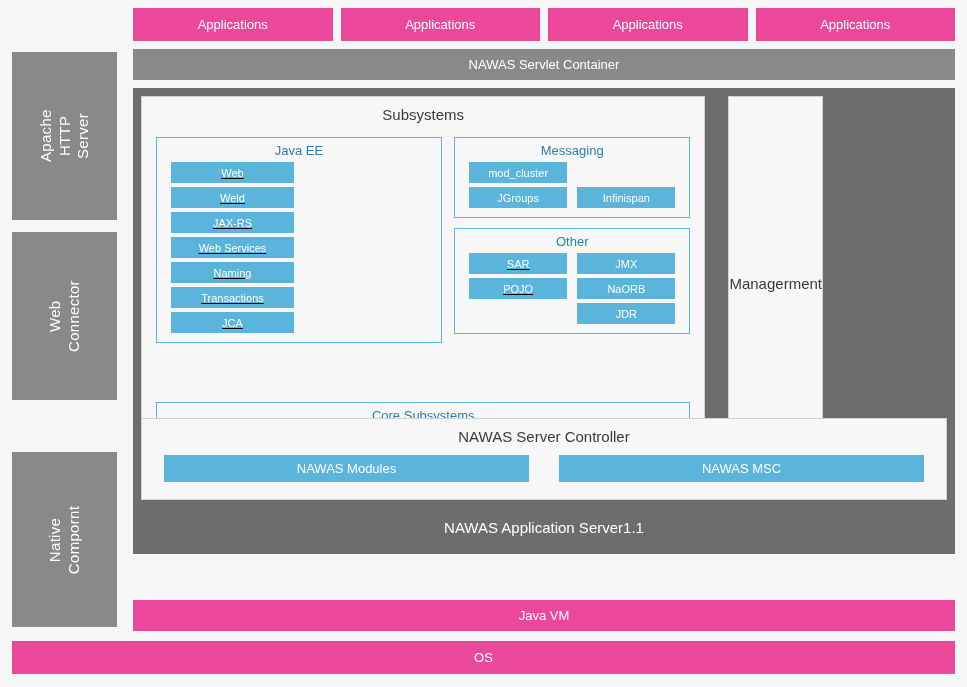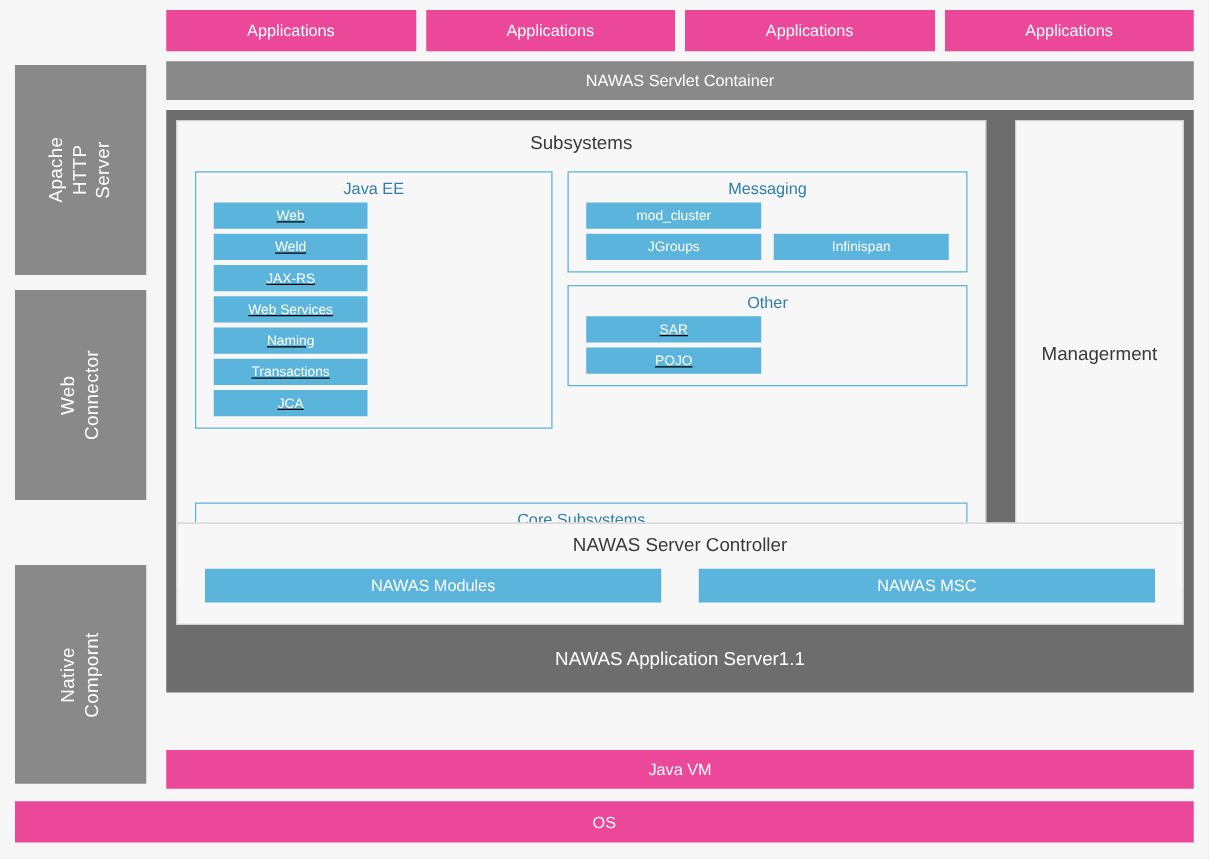--- a/index.html
+++ b/index.html
@@ -95,21 +95,21 @@
   }
   .server-inner {
     position: relative;
     width: 100%; height: 100%;
   }
 
   
   .ss-row {
     position: absolute;
     left: 0; top: 0;
-    width: 806px; height: 375px;
+    width: 682px; height: 375px;
     display: flex;
     gap: 23px;
     justify-content: space-between;
   }
   .subsystems {
     width: 648px;
     background: #f7f7f7;
     border: 1px solid #d2d2d2;
     position: relative;
   }
@@ -272,20 +272,25 @@
                 </div>
               </div>
 
               <div class="panel">
                 <div class="panel-title">Other</div>
                 <div class="grid2">
                   <div class="grid2-left">
                     <div class="blue">SAR</div>
                     <div class="blue">POJO</div>
                   </div>
+                  <div class="grid2-right">
+                    <div class="blue">JMX</div>
+                    <div class="blue">NaORB</div>
+                    <div class="blue">JDR</div>
+                  </div>
                 </div>
               </div>
 
             </div>
           </div>
 
           <div class="panel core">
             <div class="panel-title">Core Subsystems</div>
             <div class="core-row">
               <div class="blue">Logging</div>

